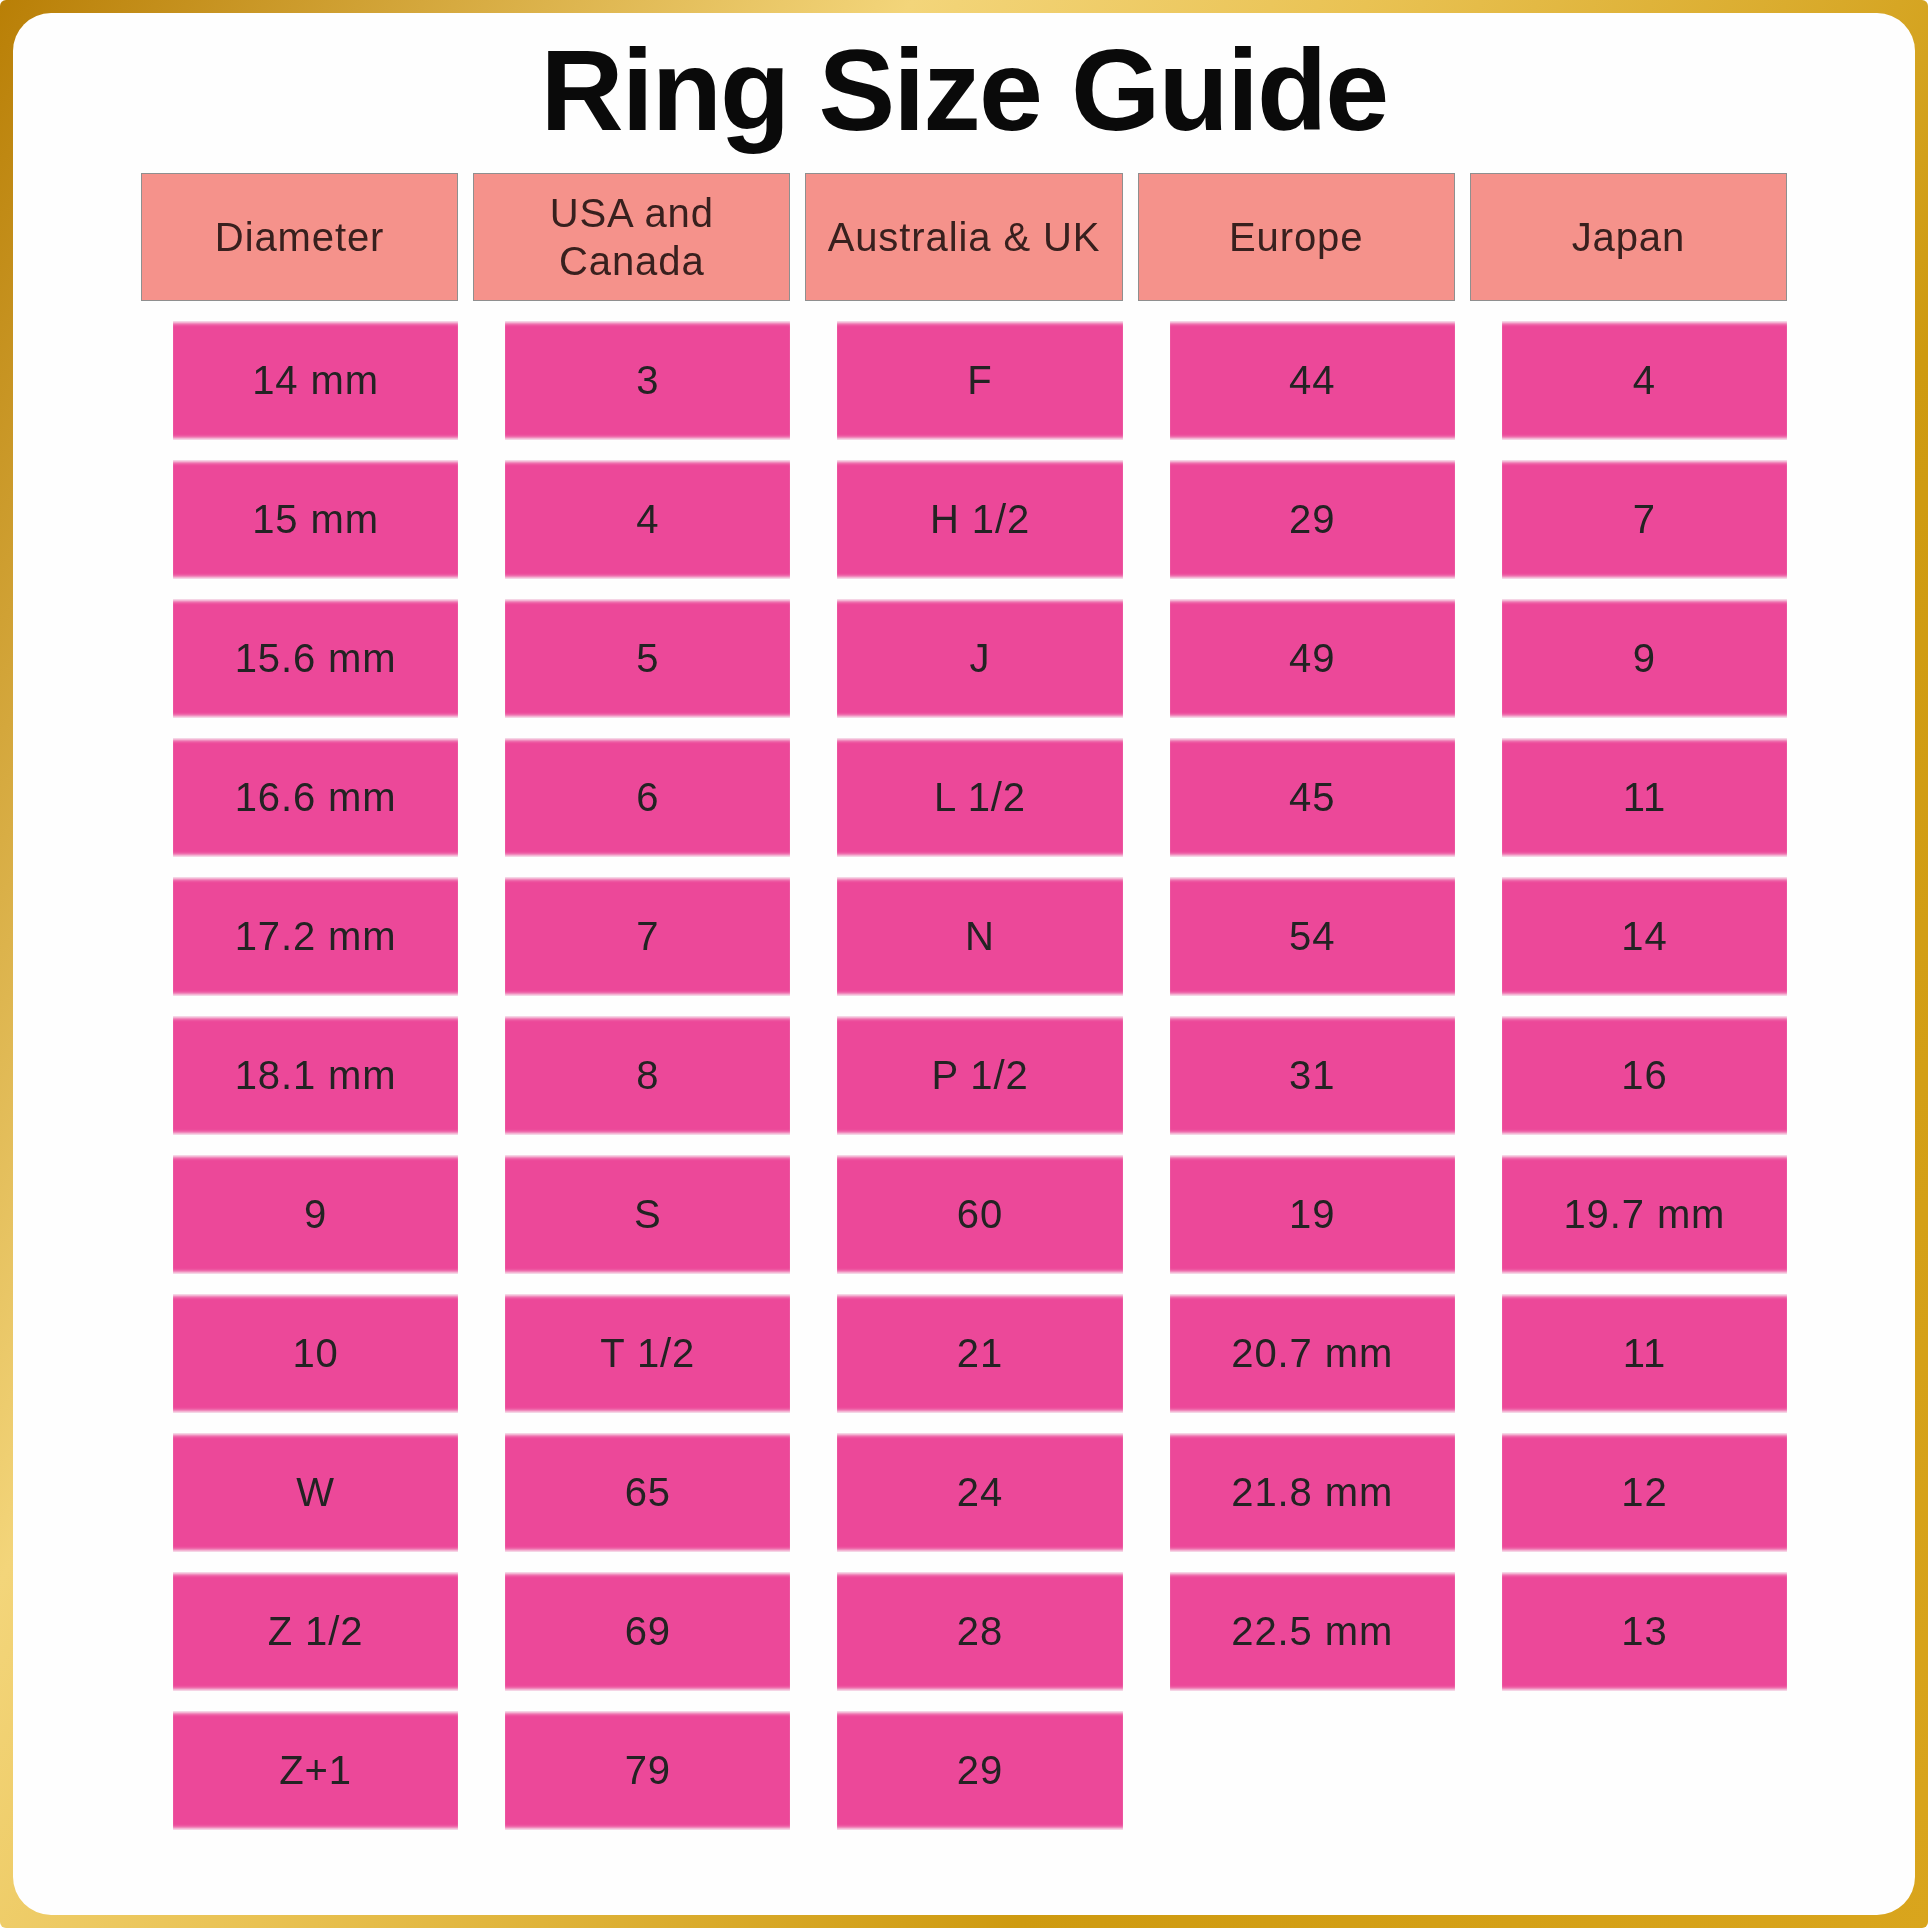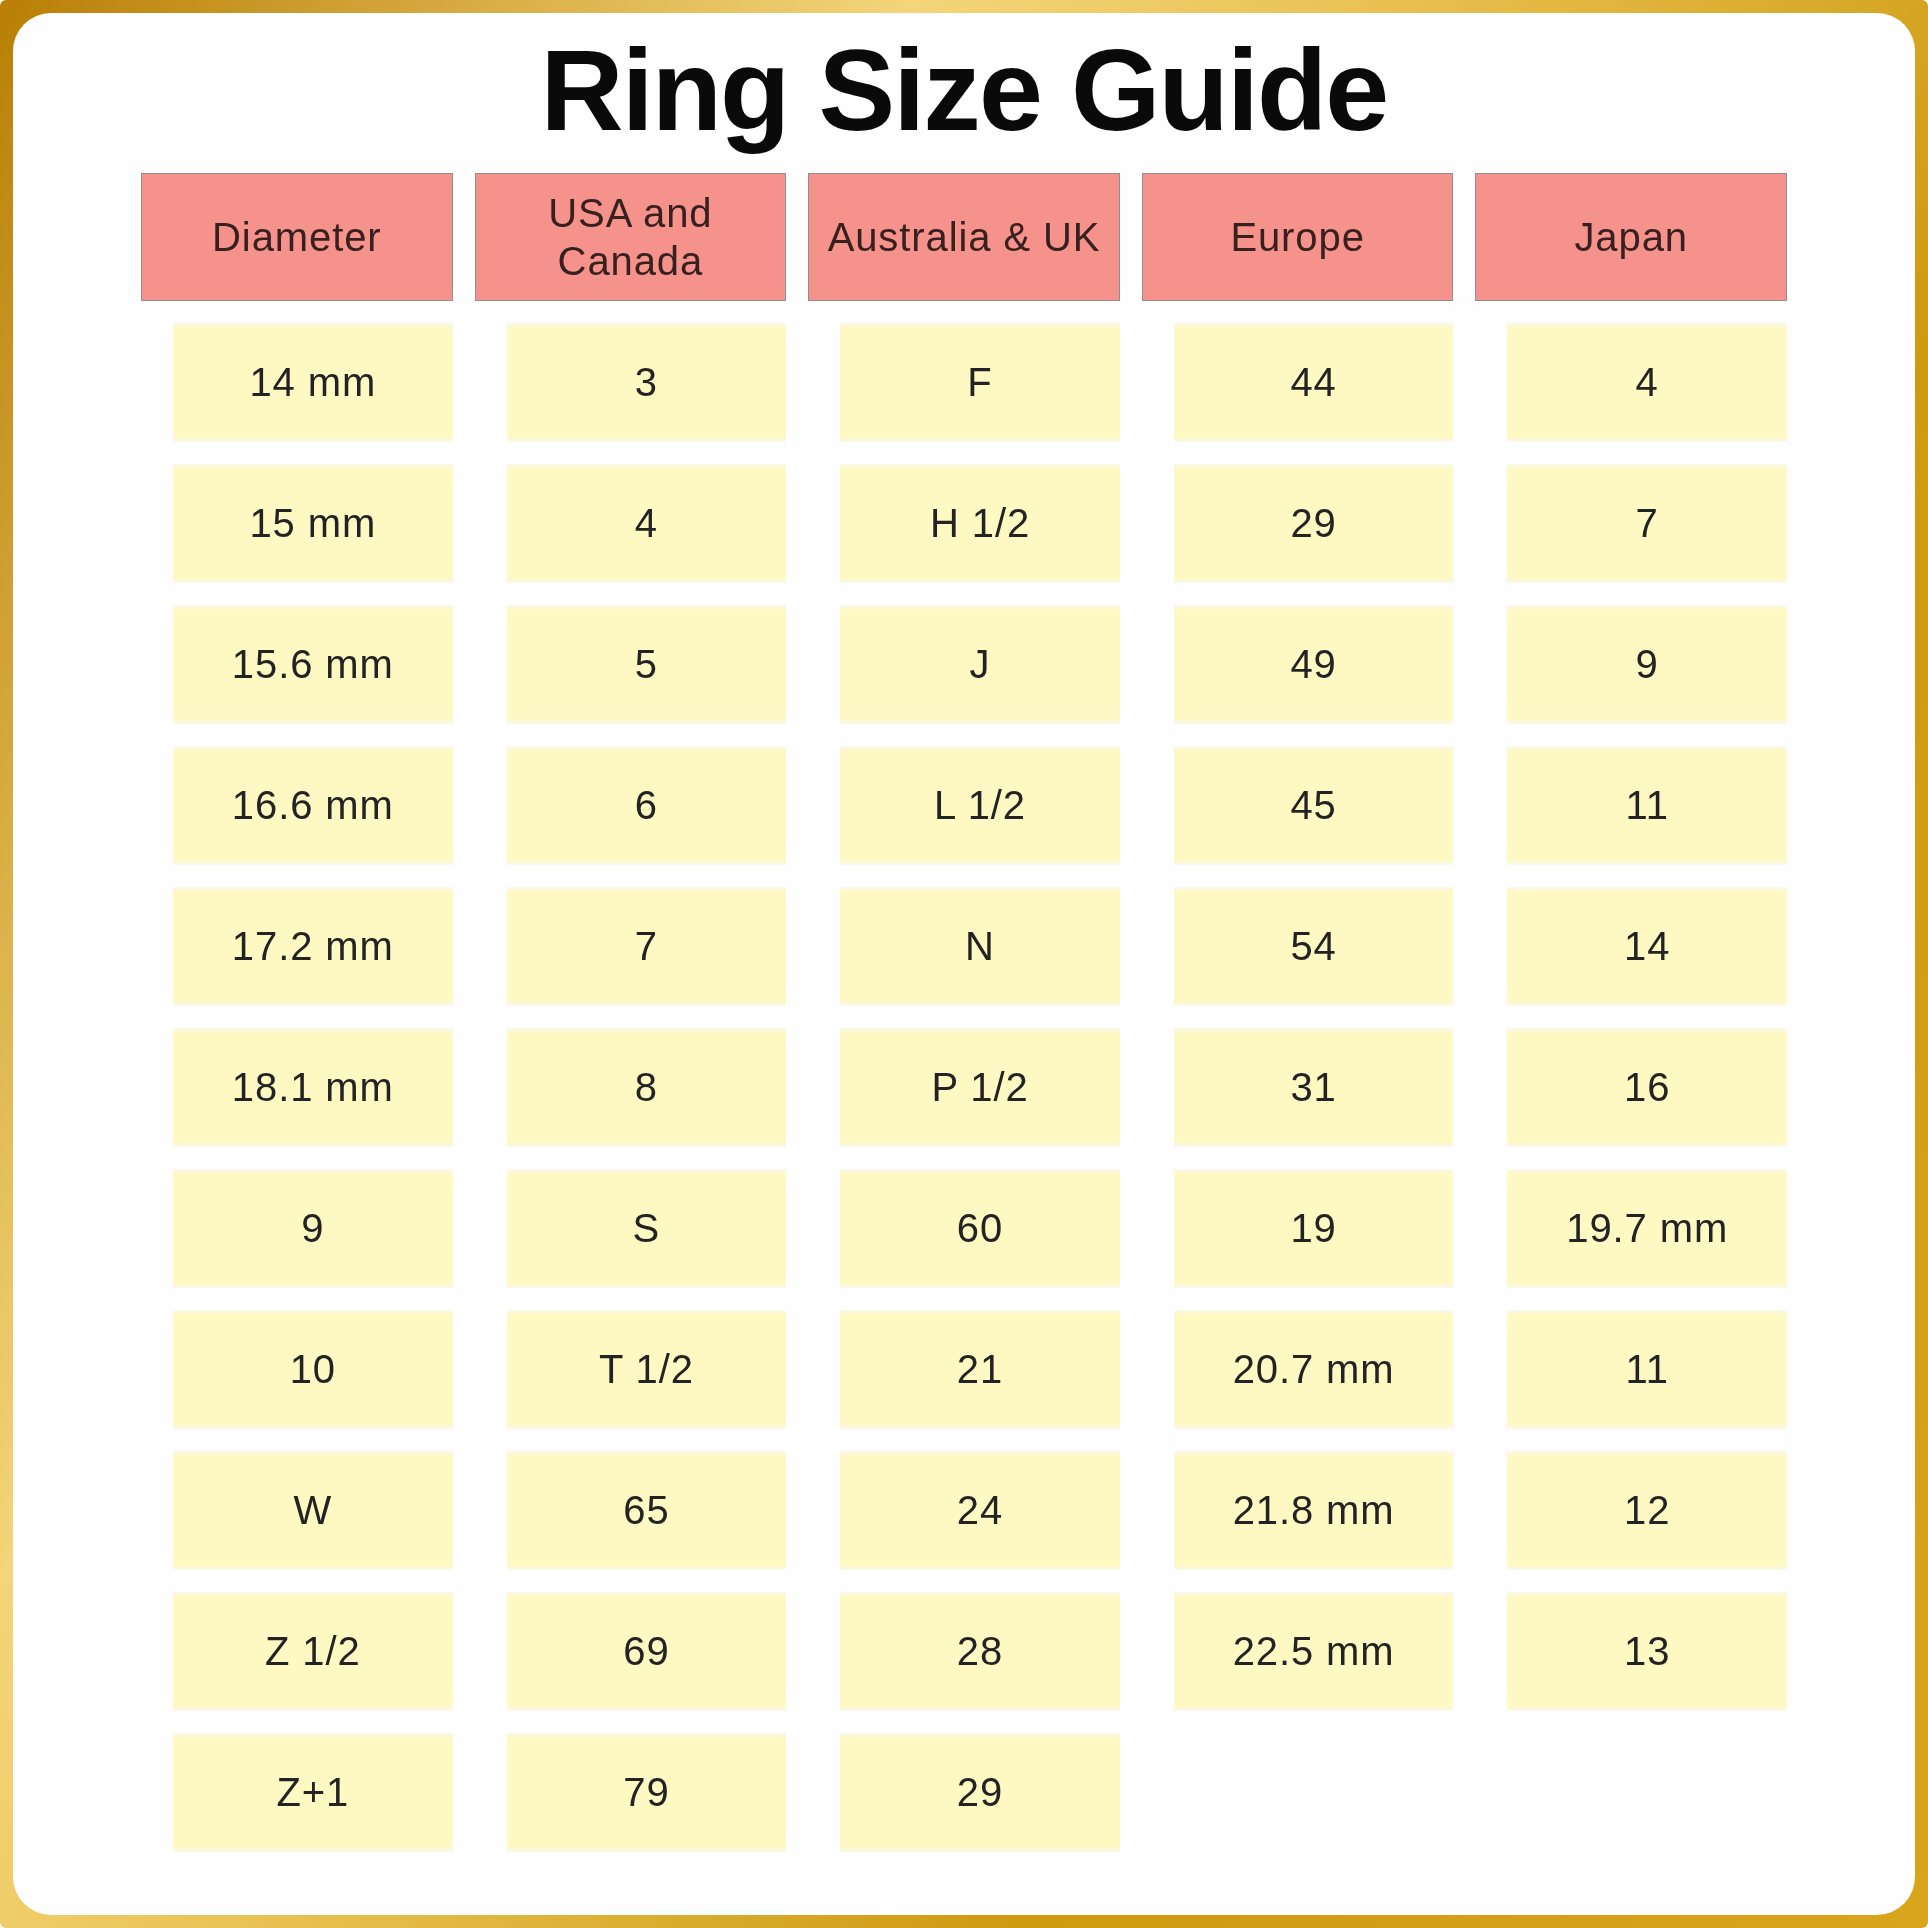--- a/index.html
+++ b/index.html
@@ -33,42 +33,41 @@
     letter-spacing: -1.9px;
     color: #0a0a0a;
   }
   .size-table {
     width: 1646px;
     margin: 22.6px auto 0 auto;
     display: grid;
     grid-template-columns: repeat(5, 1fr);
     column-gap: 15px;
     row-gap: 20px;
-    gap: 22px;
   }
   .cell {
     display: flex;
     align-items: center;
     justify-content: center;
     text-align: center;
     font-size: 40px;
     letter-spacing: 0.9px;
   }
   .header-cell {
     height: 128px;
     background: #f5928b;
     border: 1.9px solid #8f8f8f;
     color: #38201e;
     white-space: pre-line;
     line-height: 1.2;
     box-sizing: border-box;
   }
   .data-cell {
     height: 119px;
-    background: #fef9c3;
+    background: #ec4899;
     color: #232323;
     box-shadow: inset 0 4.7px 3.8px -2.8px #f8f8f8, inset 0 -4.7px 3.8px -2.8px #f8f8f8;
     margin-left: 32px;
   }
 </style>
 </head>
 <body>
 
 <div class="frame">
   <div class="inner">

